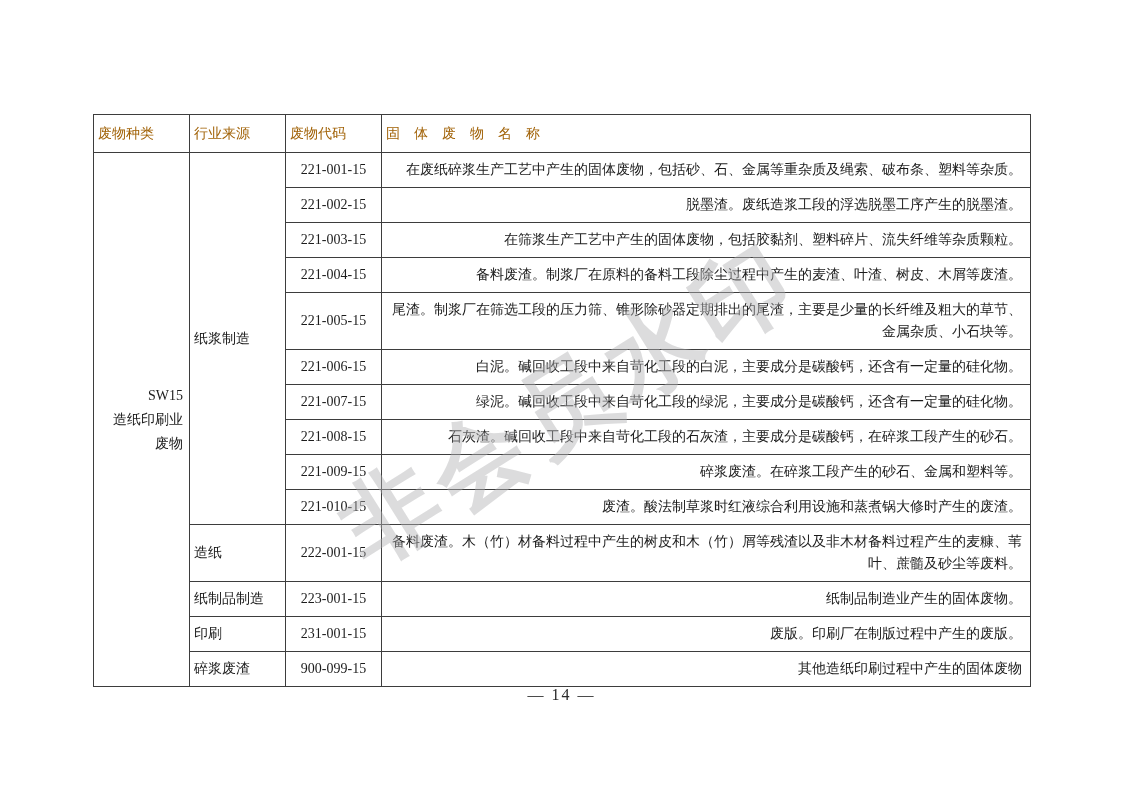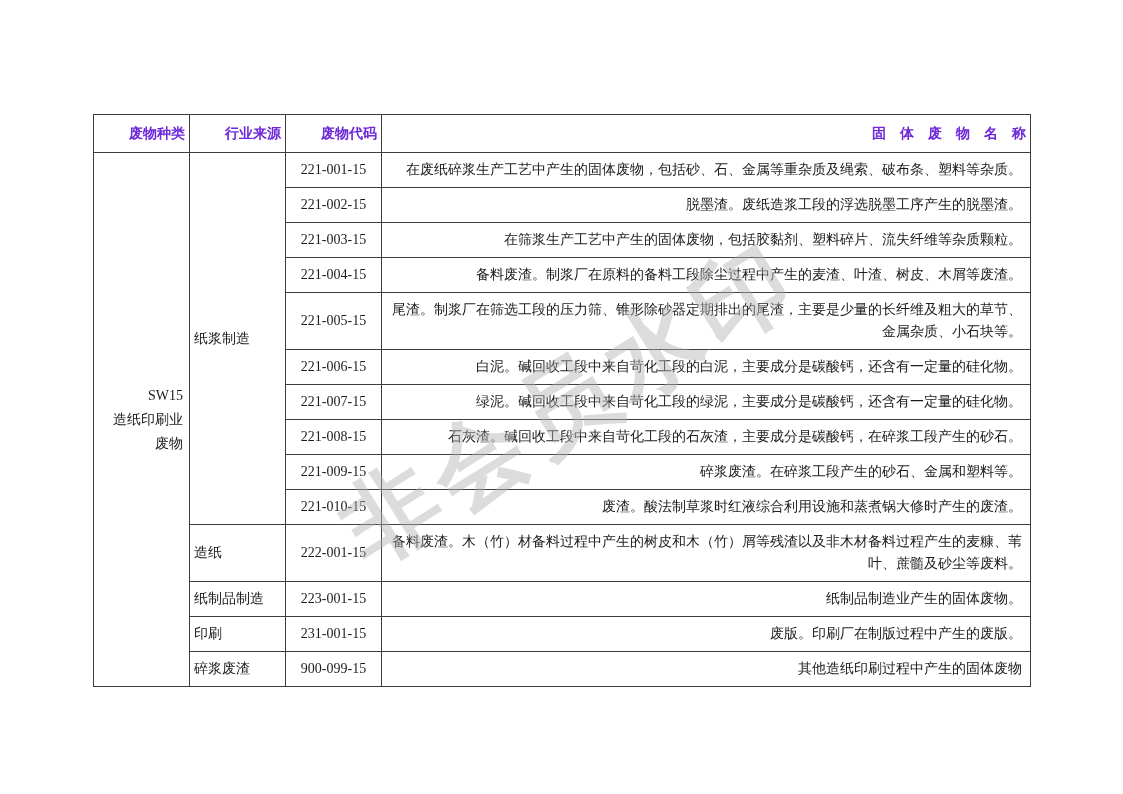--- a/index.html
+++ b/index.html
@@ -26,25 +26,25 @@
     table-layout: fixed;
   }
   .waste-table th, .waste-table td {
     border: 1px solid #3d3d3d;
     vertical-align: middle;
     font-size: 14px;
     line-height: 22px;
     box-sizing: border-box;
   }
   .waste-table th {
-    font-weight: bold;
-    text-align: right;
+    font-weight: normal;
+    text-align: left;
     padding: 8px 4px;
     line-height: 21px;
-    color: #6d28d9;
+    color: #a16207;
   }
   col.c-cat  { width: 96px; }
   col.c-ind  { width: 96px; }
   col.c-code { width: 96px; }
   col.c-name { width: 649px; }
 
   .cat-cell {
     text-align: center;
     padding: 4px 6px;
   }
@@ -180,14 +180,15 @@
           </tr>
           <tr>
             <td class="ind-cell" rowspan="1">碎浆废渣</td>
             <td class="code-cell">900-099-15</td>
             <td class="name-cell">其他造纸印刷过程中产生的固体废物</td>
           </tr>
         </tbody>
     </table>
   </div>
 
+  <div class="page-number">— 14 —</div>
 
 </div>
 
 </body></html>

